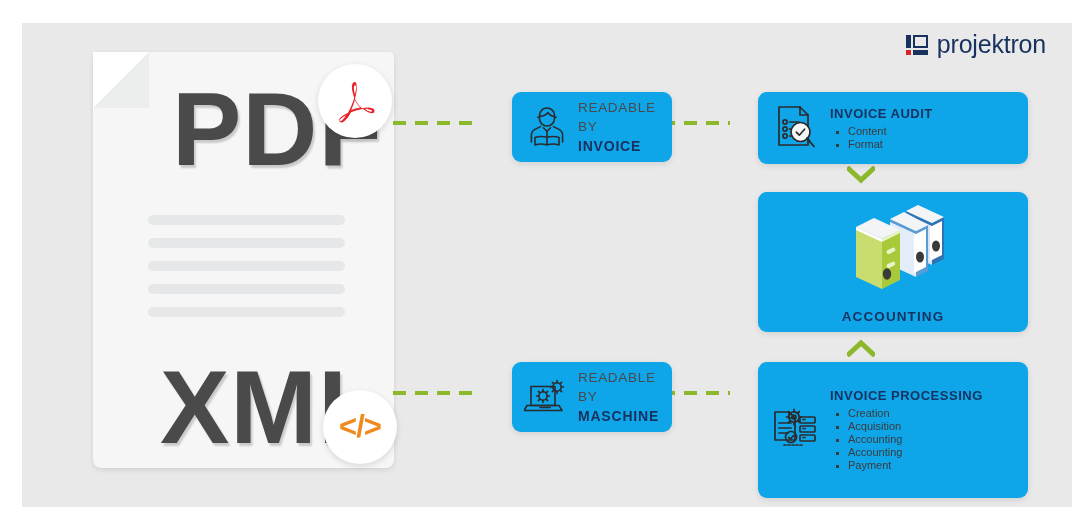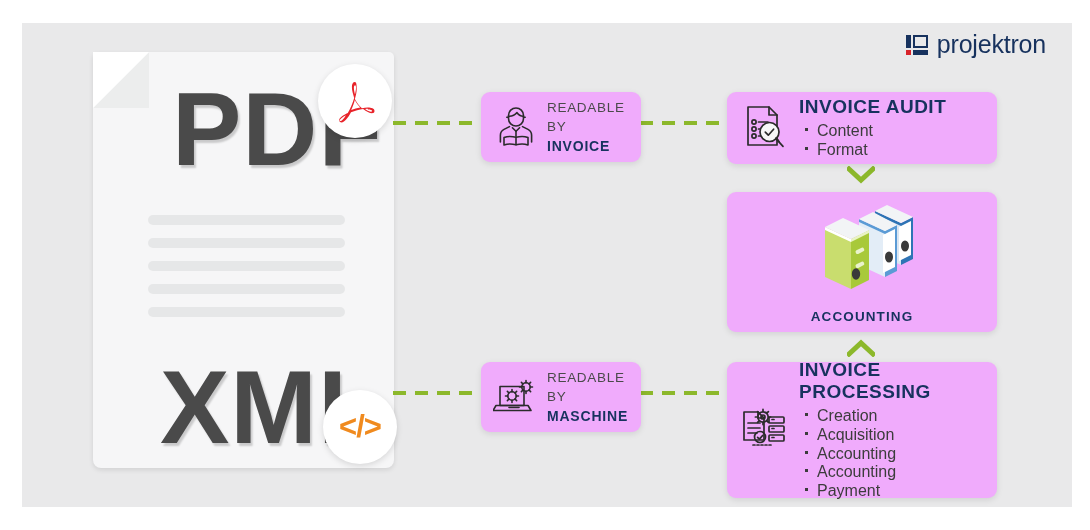--- a/index.html
+++ b/index.html
@@ -89,22 +89,23 @@
   .dash-c{left:393px;top:391px;width:88px;}
   .dash-d{left:640px;top:391px;width:90px;}
 
   .chev{position:absolute;width:28px;height:18px;}
   .chev svg{display:block;}
   .chev-down{left:847px;top:166px;}
   .chev-up{left:847px;top:339px;}
 
   
   .card{
-    position:absolute;background:#f0abfc;border-radius:9px;
+    position:absolute;background:#0ea5e9;border-radius:9px;
     box-shadow:0 2px 6px rgba(0,0,0,.10);
+    margin-left:31px;
   }
   .card-people{left:481px;top:92px;width:160px;height:70px;}
   .card-machine{left:481px;top:362px;width:160px;height:70px;}
   .card-audit{left:727px;top:92px;width:270px;height:72px;}
   .card-accounting{left:727px;top:192px;width:270px;height:140px;}
   .card-processing{left:727px;top:362px;width:270px;height:136px;}
 
   .rowflex{display:flex;align-items:center;height:100%;}
 
   .ic{flex:0 0 auto;display:flex;align-items:center;justify-content:center;}
@@ -114,26 +115,26 @@
   .readable{margin-left:4px;}
   .r-top{
     font-size:13.5px;color:#4a4a4a;letter-spacing:.7px;line-height:1.45;
   }
   .r-bot{
     font-size:14px;color:#17325e;font-weight:bold;letter-spacing:.8px;line-height:1.4;
   }
 
   .card-body{margin-left:6px;}
   .card-title{
-    font-size:19px;font-weight:bold;color:#17325e;letter-spacing:.5px;
+    font-size:13px;font-weight:bold;color:#17325e;letter-spacing:.5px;
     margin-bottom:4px;
   }
   .bullets{list-style:none;margin:0;padding:0;}
   .bullets li{
-    font-size:16px;color:#3c3c3c;line-height:1.18;
+    font-size:11px;color:#3c3c3c;line-height:1.18;
     padding-left:18px;position:relative;
   }
   .bullets li::before{
     content:"";position:absolute;left:6px;top:6px;
     width:3px;height:3px;background:#3c3c3c;
   }
 
   .acc-inner{
     display:flex;flex-direction:column;align-items:center;
     justify-content:center;height:100%;

